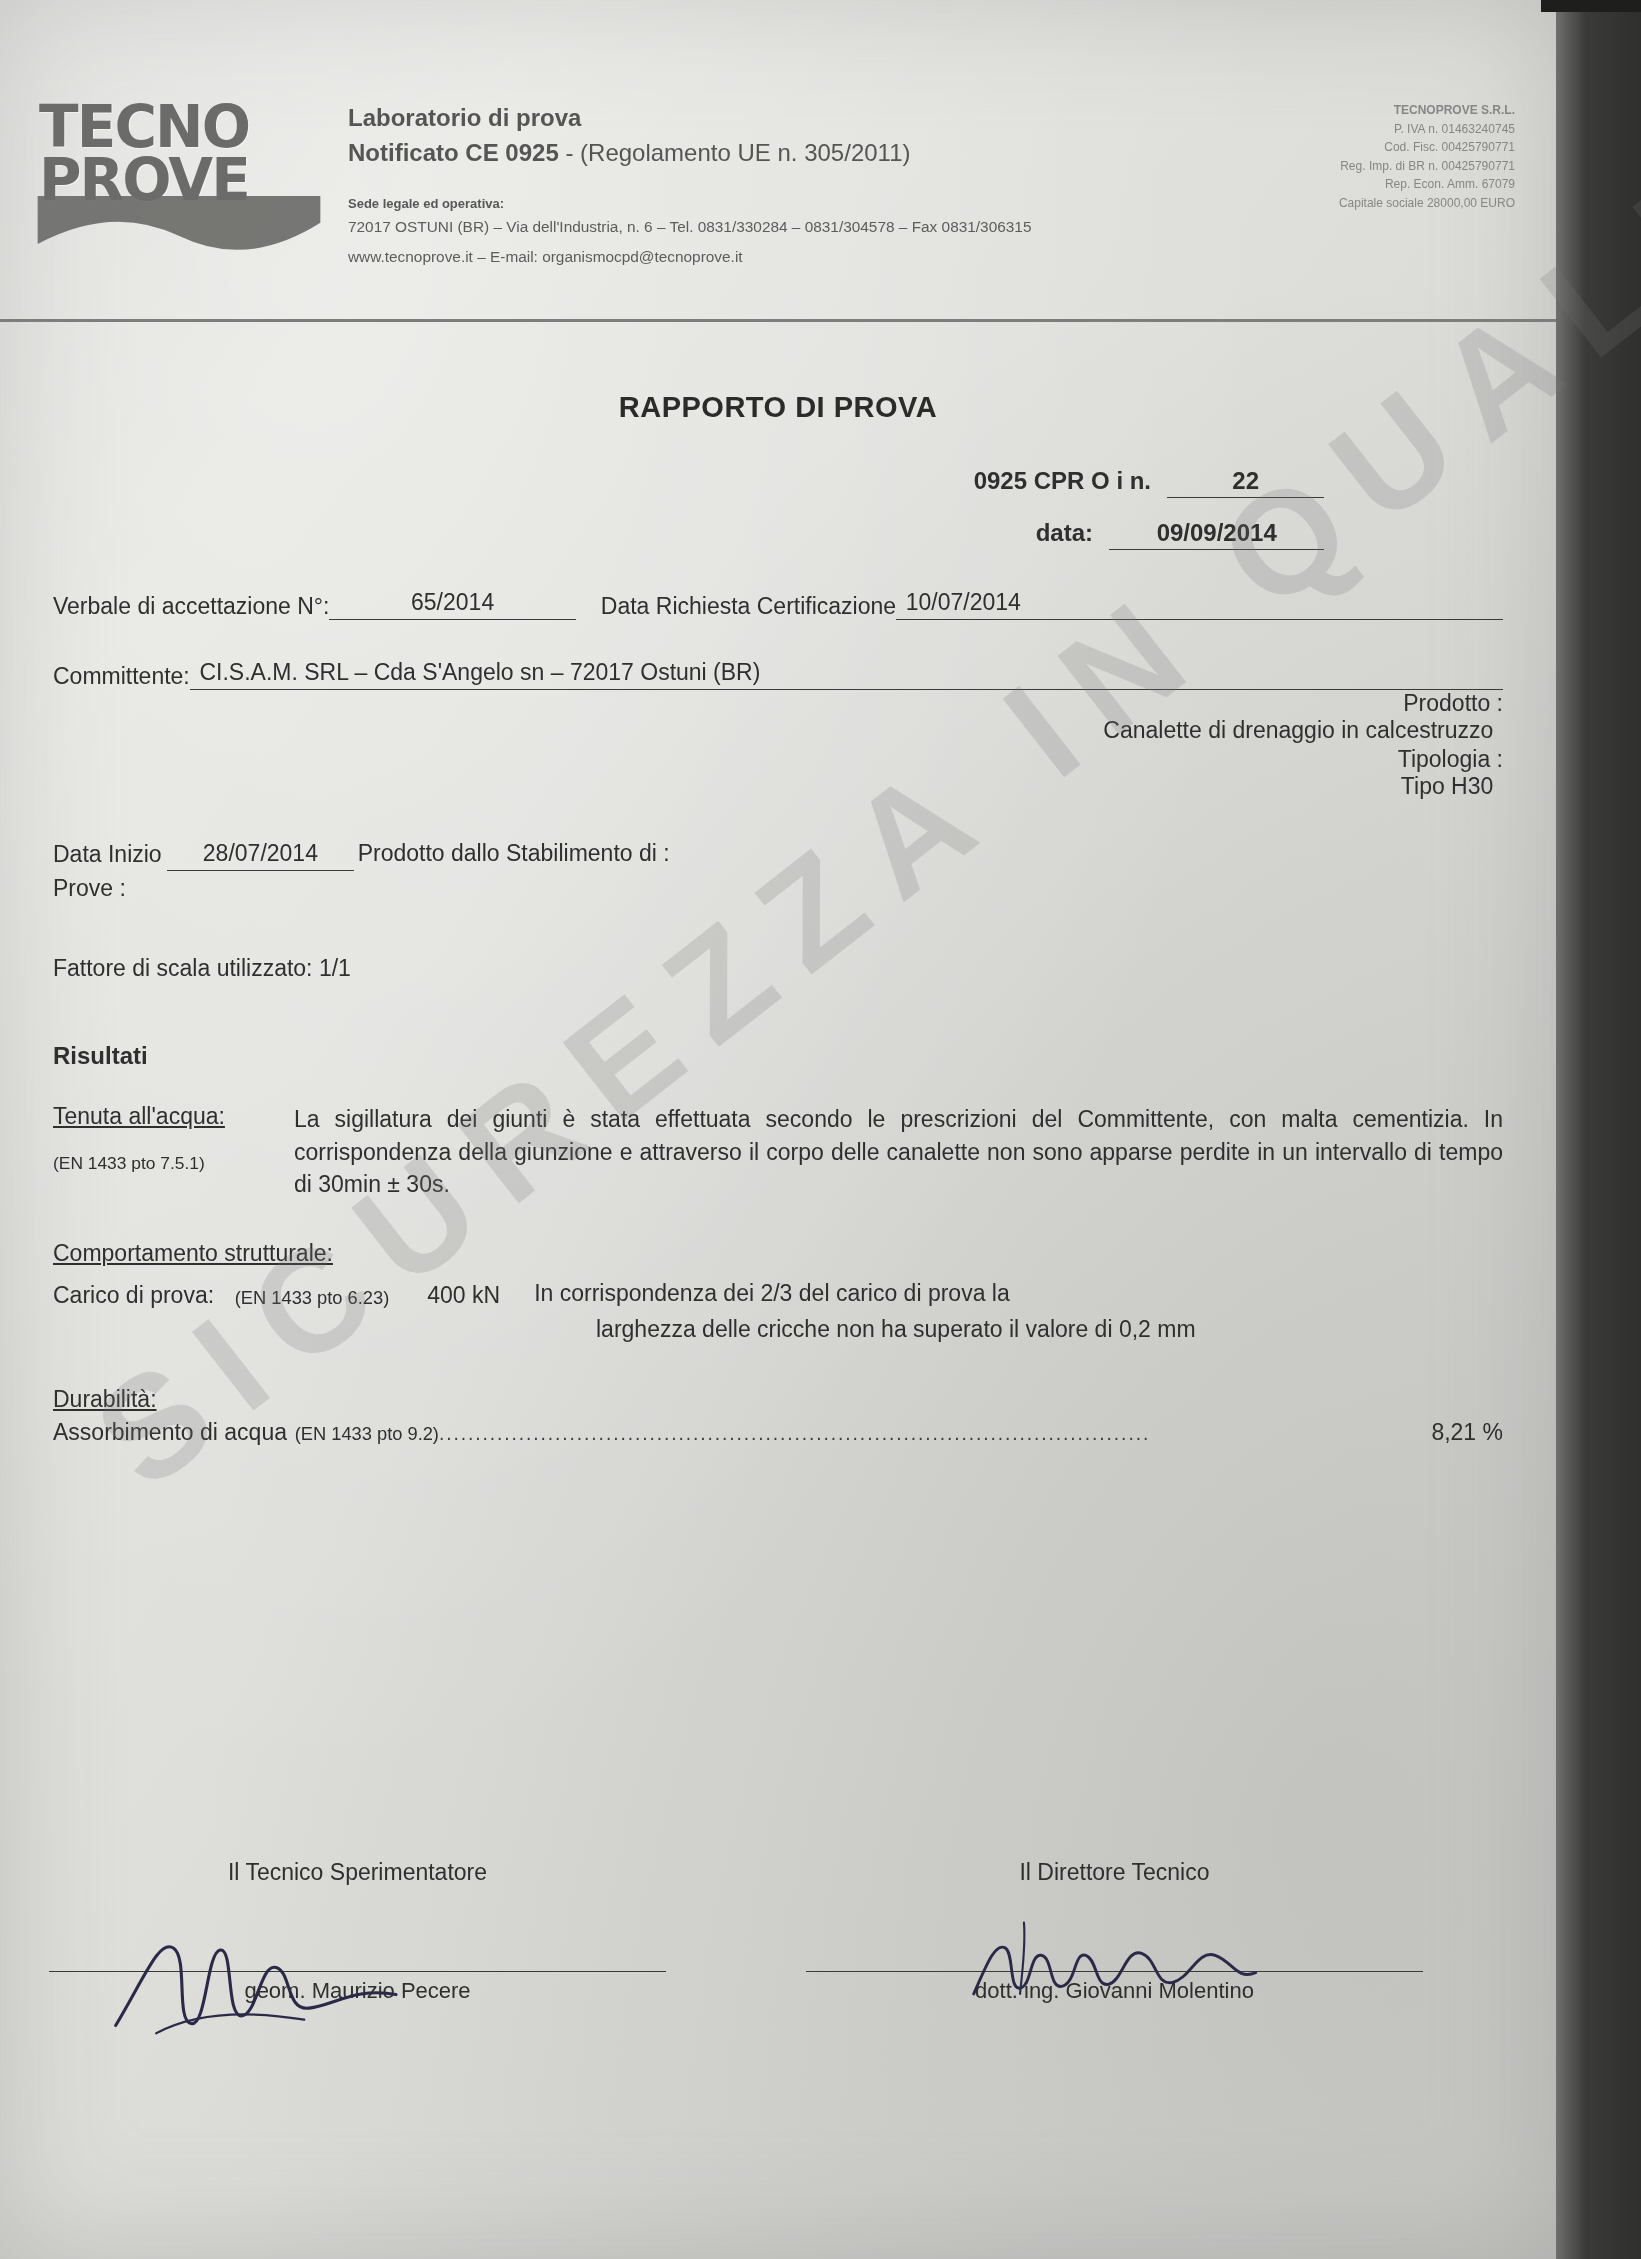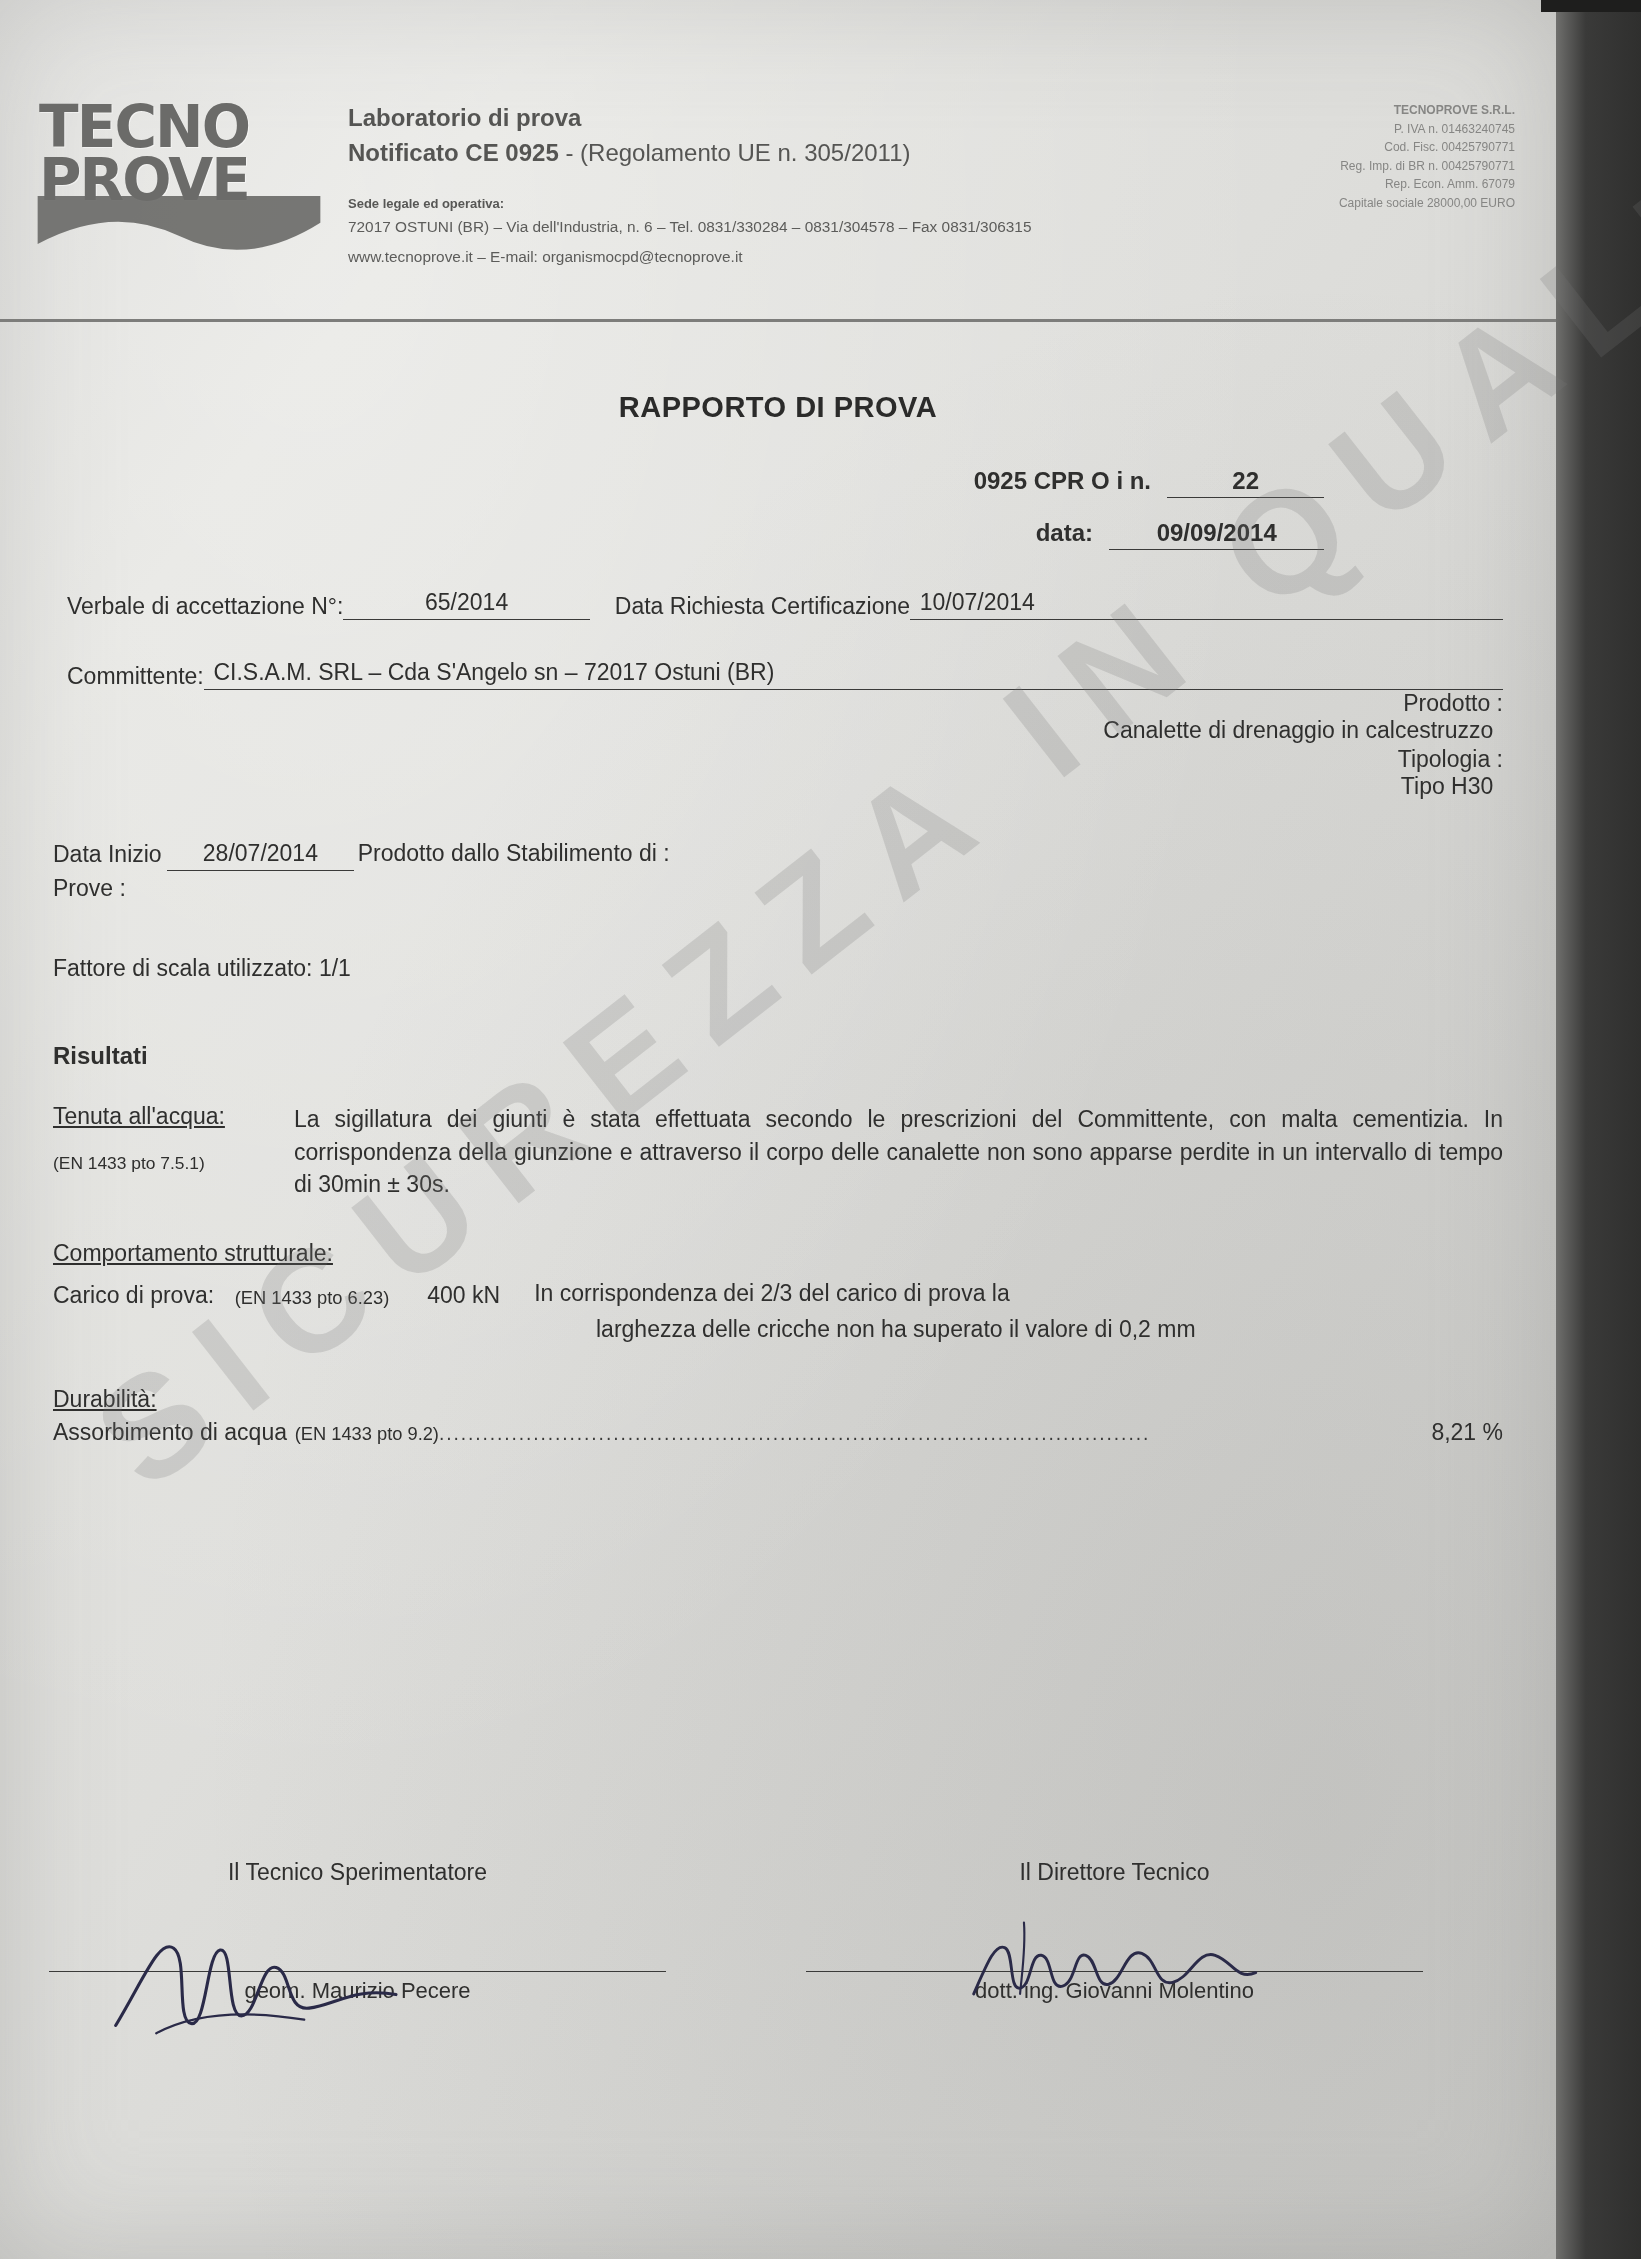--- a/index.html
+++ b/index.html
@@ -181,21 +181,20 @@
     margin-left: 9.7px;
   }
 
   .fld-row {
     margin-top: 39px;
     padding: 0 53px;
     font-size: 23px;
     display: flex;
     align-items: flex-end;
     gap: 0;
-    margin-left: 14px;
   }
   .lbl { white-space: nowrap; }
   .ul {
     border-bottom: 1.9px solid #3a3a39;
     padding: 0 9.7px 2.9px 9.7px;
     white-space: nowrap;
   }
   .ul.grow { flex: 1 1 auto; }
   .sp { width: 25px; flex: 0 0 auto; }
 

